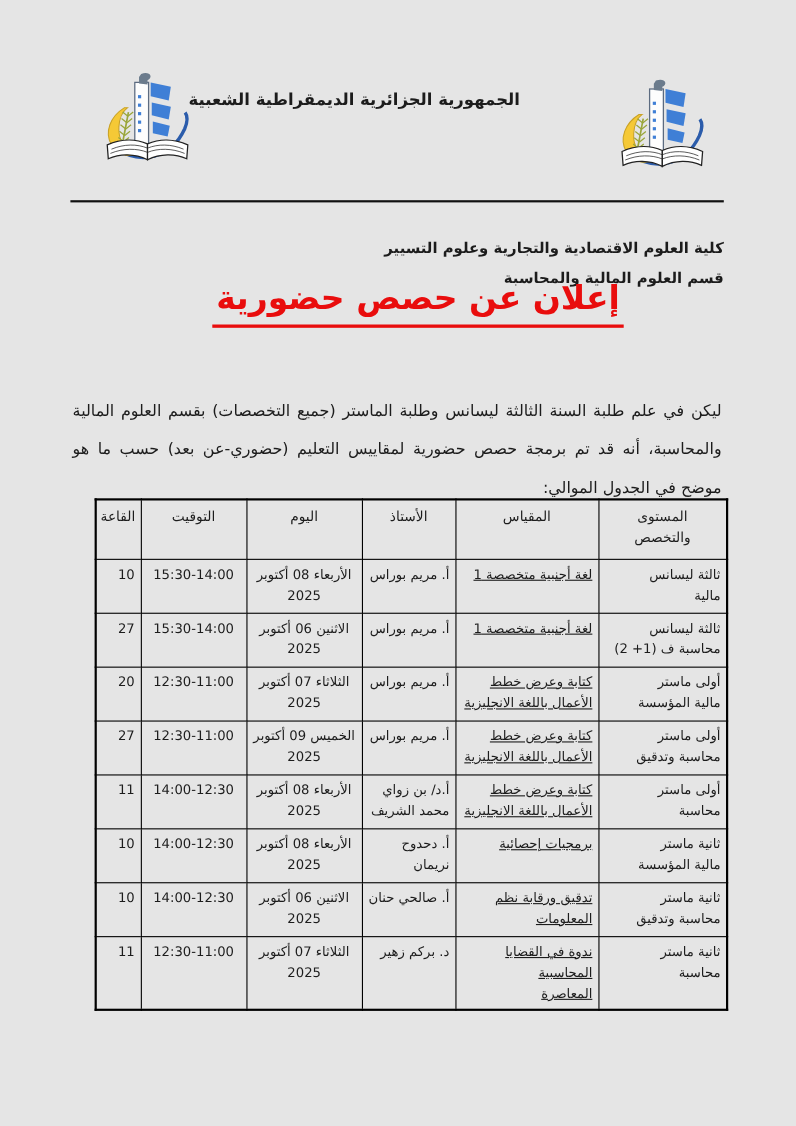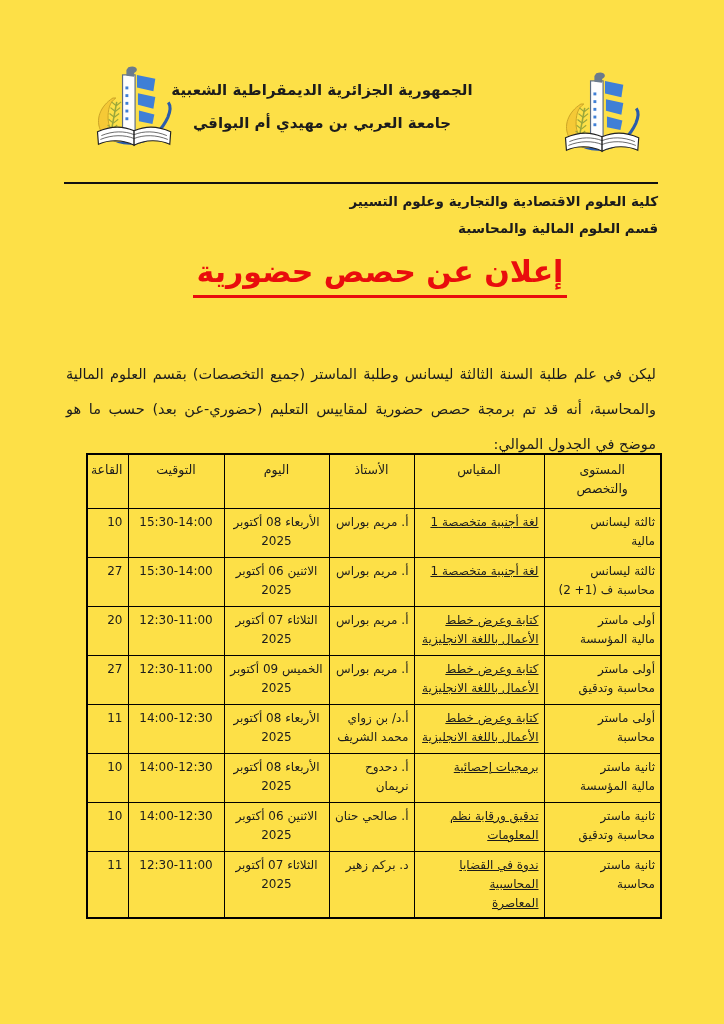--- a/index.html
+++ b/index.html
@@ -1,34 +1,34 @@
 <!DOCTYPE html>
 <html lang="ar"><head>
 <meta charset="utf-8">
 <style>
   html,body{margin:0;padding:0;}
   body{
     width:724px;height:1024px;background:#ffffff;position:relative;
     font-family:"DejaVu Sans", sans-serif;color:#1c1c1c;overflow:hidden;
   }
-  .page{position:absolute;inset:0;background:#fde047;}
+  .page{position:absolute;inset:0;background:#e5e5e5;}
 
   
   .logo{position:absolute;width:106px;height:104px;}
   .logo-left{left:84px;top:60px;}
   .logo-right{left:552px;top:66px;}
   .header-text{
     position:absolute;left:140px;top:74px;width:364px;
     text-align:center;direction:rtl;font-weight:bold;font-size:15px;line-height:33px;
   }
   .divider{position:absolute;left:64px;top:182px;width:594px;height:0;border-top:2px solid #111;}
 
   
   .faculty-block{
-    position:absolute;right:66px;top:188px;direction:rtl;text-align:right;
+    position:absolute;right:66px;top:213px;direction:rtl;text-align:right;
     font-weight:bold;font-size:13.5px;line-height:27px;
   }
 
   
   .title-wrap{position:absolute;left:0;top:254px;width:724px;text-align:center;}
   .title-wrap span{
     position:relative;left:18px;display:inline-block;direction:rtl;
     font-size:30px;font-weight:bold;color:#e90d0d;
     border-bottom:3px solid #e90d0d;padding:0 4px 6px 4px;
   }
@@ -106,21 +106,20 @@
       <path d="M33.5 46 l-5 -4 M33.5 46 l5 -4 M32.5 52 l-5 -4 M32.5 52 l5 -4 M31.5 58 l-5 -4 M31.5 58 l5 -4 M30.5 64 l-5 -4 M30.5 64 l5 -4 M29.5 70 l-5 -4 M29.5 70 l5 -4" stroke="#9aa63b" stroke-width="1.2" fill="none"></path>
       <path d="M14 73 C27 67 41 67 52 72 L52 87 C40 81 26 81 15 86 Z" fill="#ffffff" stroke="#222222" stroke-width="1.2"></path>
       <path d="M90 73 C77 67 63 67 52 72 L52 87 C64 81 78 81 89 86 Z" fill="#ffffff" stroke="#222222" stroke-width="1.2"></path>
       <path d="M18 77 C30 72 42 72 52 76 M86 77 C74 72 62 72 52 76" fill="none" stroke="#222222" stroke-width="0.7"></path>
       <path d="M17 81 C29 76 42 76 52 80 M87 81 C75 76 62 76 52 80" fill="none" stroke="#222222" stroke-width="0.7"></path>
     </svg>
   </div>
 
   <div class="header-text">
     <div>الجمهورية الجزائرية الديمقراطية الشعبية</div>
-    <div>جامعة العربي بن مهيدي أم البواقي</div>
   </div>
 
   <div class="divider"></div>
 
   <div class="faculty-block">
     <div>كلية العلوم الاقتصادية والتجارية وعلوم التسيير</div>
     <div>قسم العلوم المالية والمحاسبة</div>
   </div>
 
   <div class="title-wrap">

